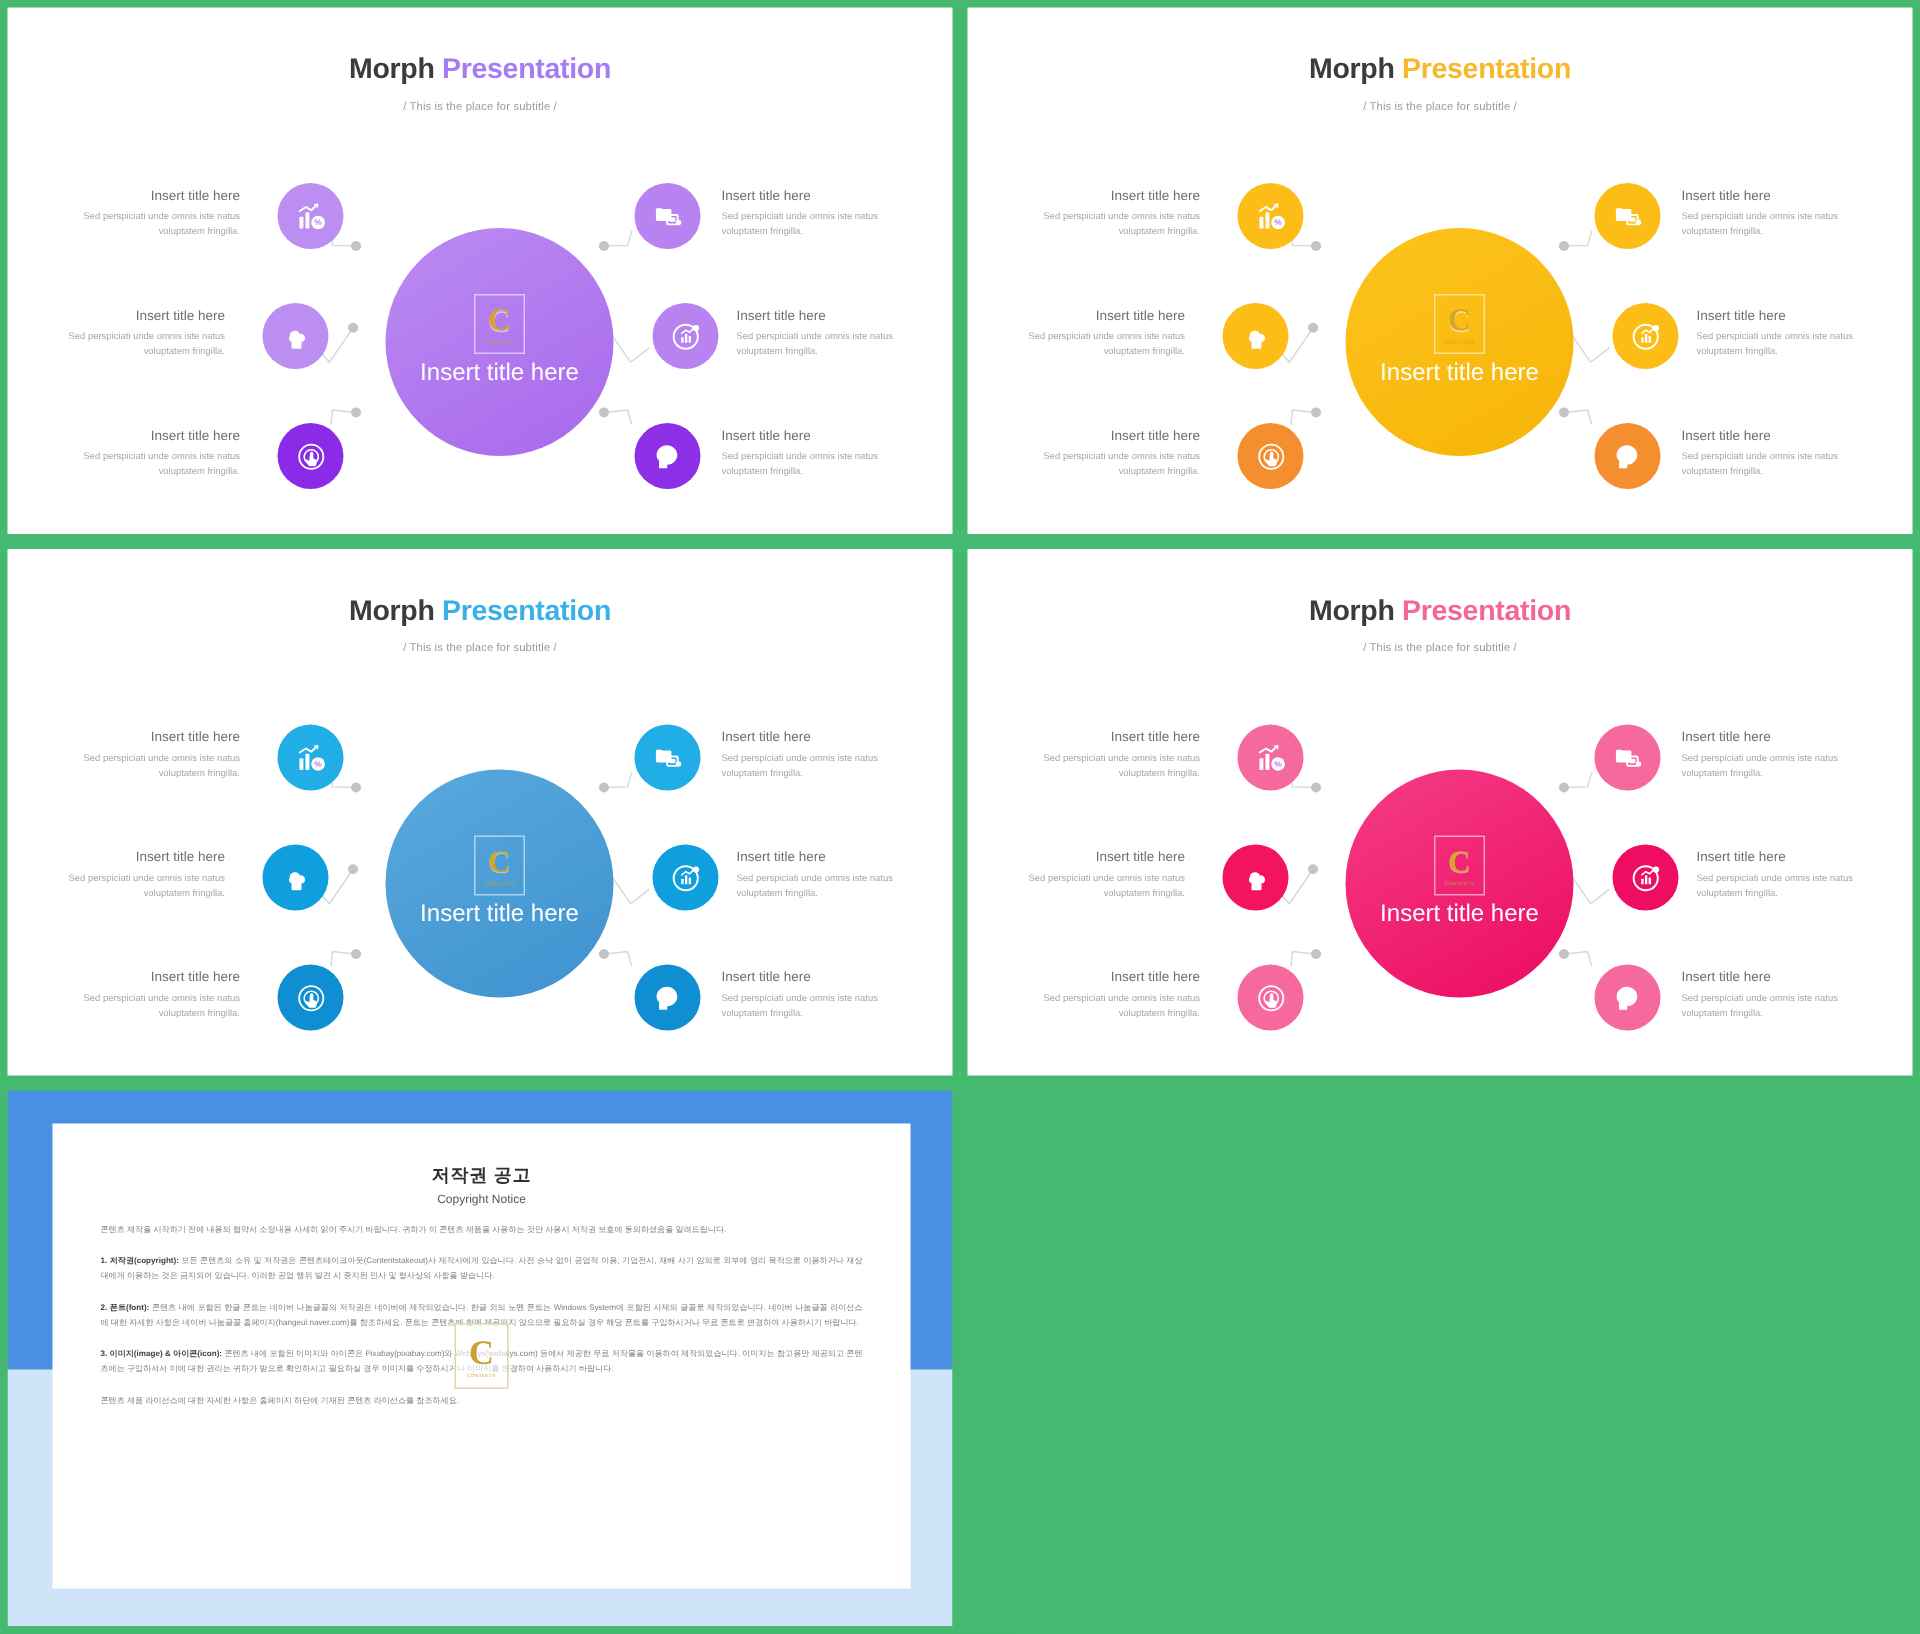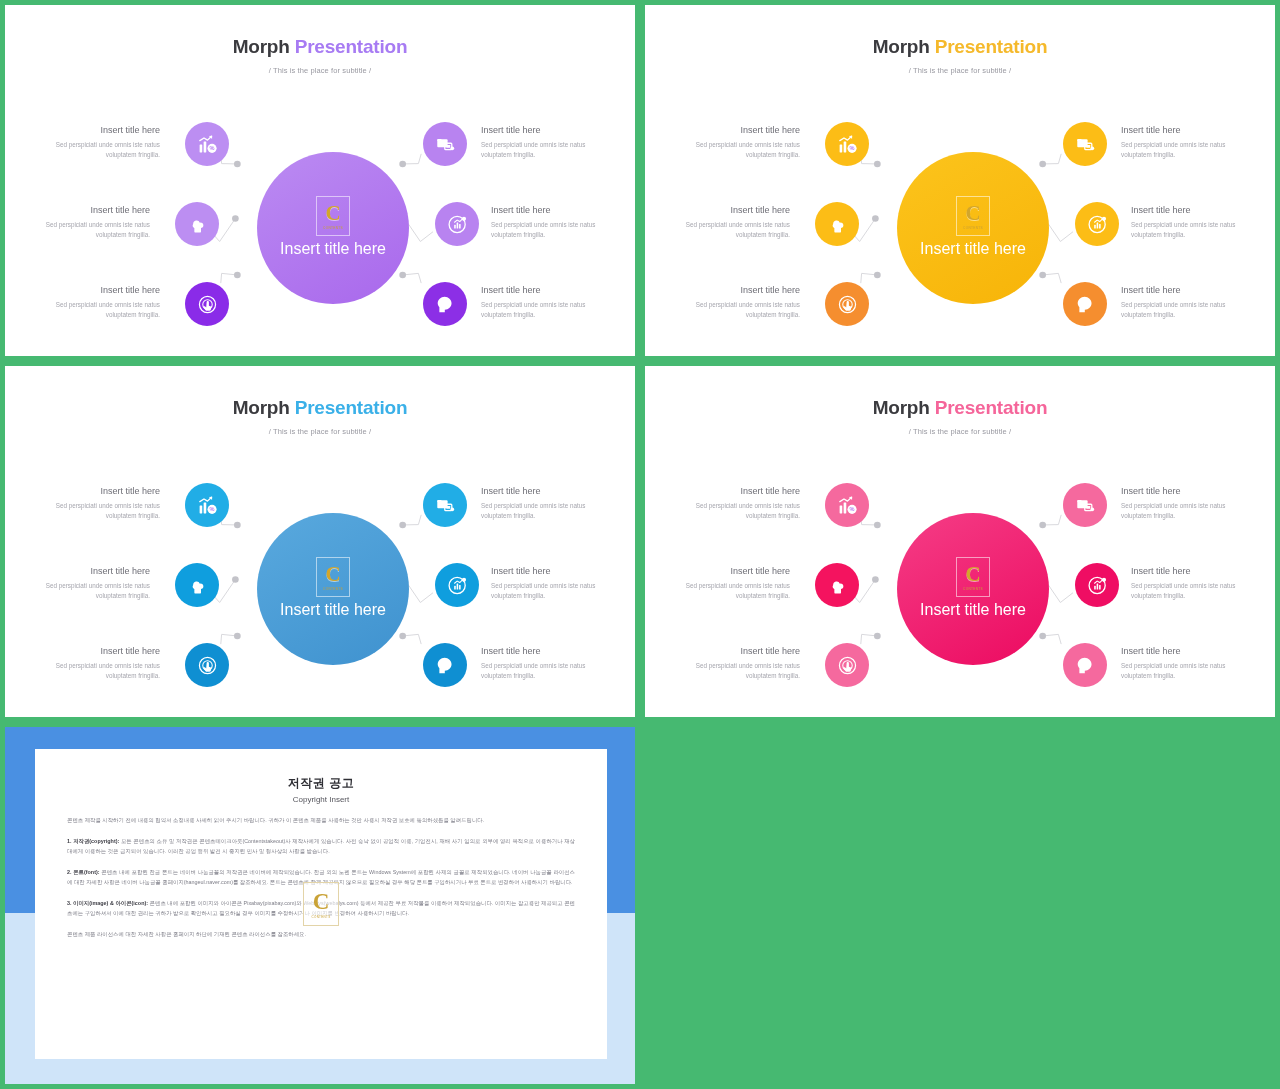--- a/index.html
+++ b/index.html
@@ -619,21 +619,21 @@
             <div class="t-body">Sed perspiciati unde omnis iste natus voluptatem fringilla.</div>
           </div>
         </div>
       </div>
     </div>
     <div class="cslide" style="left: 5px; top: 727px; width: 630px; height: 357px;">
       <div class="c-bg-top"></div>
       <div class="c-bg-bottom"></div>
       <div class="c-card">
         <div class="c-h1">저작권 공고</div>
-        <div class="c-h2">Copyright Insert</div>
+        <div class="c-h2">Copyright Notice</div>
         <p class="c-p">콘텐츠 제작을 시작하기 전에 내용의 협약서 소정내용 사세히 읽어 주시기 바랍니다. 귀하가 이 콘텐츠 제품을 사용하는 것만 사용시 저작권 보호에 동의하셨음을 알려드립니다.</p>
         <p class="c-p"><b>1. 저작권(copyright):</b> <span>모든 콘텐츠의 소유 및 저작권은 콘텐츠테이크아웃(Contentstakeout)사 제작사에게 있습니다. 사전 승낙 없이 공업적 이용, 기업전시, 재배 사기 임의로 외부에 영리 목적으로 이용하거나 재상대에게 이용하는 것은 금지되어 있습니다. 이러한 공업 행위 발견 시 중지된 민사 및 형사상의 사항을 받습니다.</span></p>
         <p class="c-p"><b>2. 폰트(font):</b> <span>콘텐츠 내에 포함된 한글 폰트는 네이버 나눔글꼴의 저작권은 네이버에 제작되었습니다. 한글 외의 노펜 폰트는 Windows System에 포함된 사제의 글꼴로 제작되었습니다. 네이버 나눔글꼴 라이선스에 대한 자세한 사항은 네이버 나눔글꼴 홈페이지(hangeul.naver.com)를 참조하세요. 폰트는 콘텐츠에 함께 제공되지 않으므로 필요하실 경우 해당 폰트를 구입하시거나 무료 폰트로 변경하여 사용하시기 바랍니다.</span></p>
         <p class="c-p"><b>3. 이미지(image) &amp; 아이콘(icon):</b> <span>콘텐츠 내에 포함된 이미지와 아이콘은 Pixabay(pixabay.com)와 Webalys(webalys.com) 등에서 제공한 무료 저작물을 이용하여 제작되었습니다. 이미지는 참고용만 제공되고 콘텐츠에는 구입하셔서 이에 대한 권리는 귀하가 받으로 확인하시고 필요하실 경우 이미지를 수정하시거나 이미지를 변경하여 사용하시기 바랍니다.</span></p>
         <p class="c-p">콘텐츠 제품 라이선스에 대한 자세한 사항은 홈페이지 하단에 기재된 콘텐츠 라이선스를 참조하세요.</p>
         <div class="c-watermark">
           <div class="c">C</div>
           <div class="c-sub">CONTENTS</div>
         </div>
       </div>

